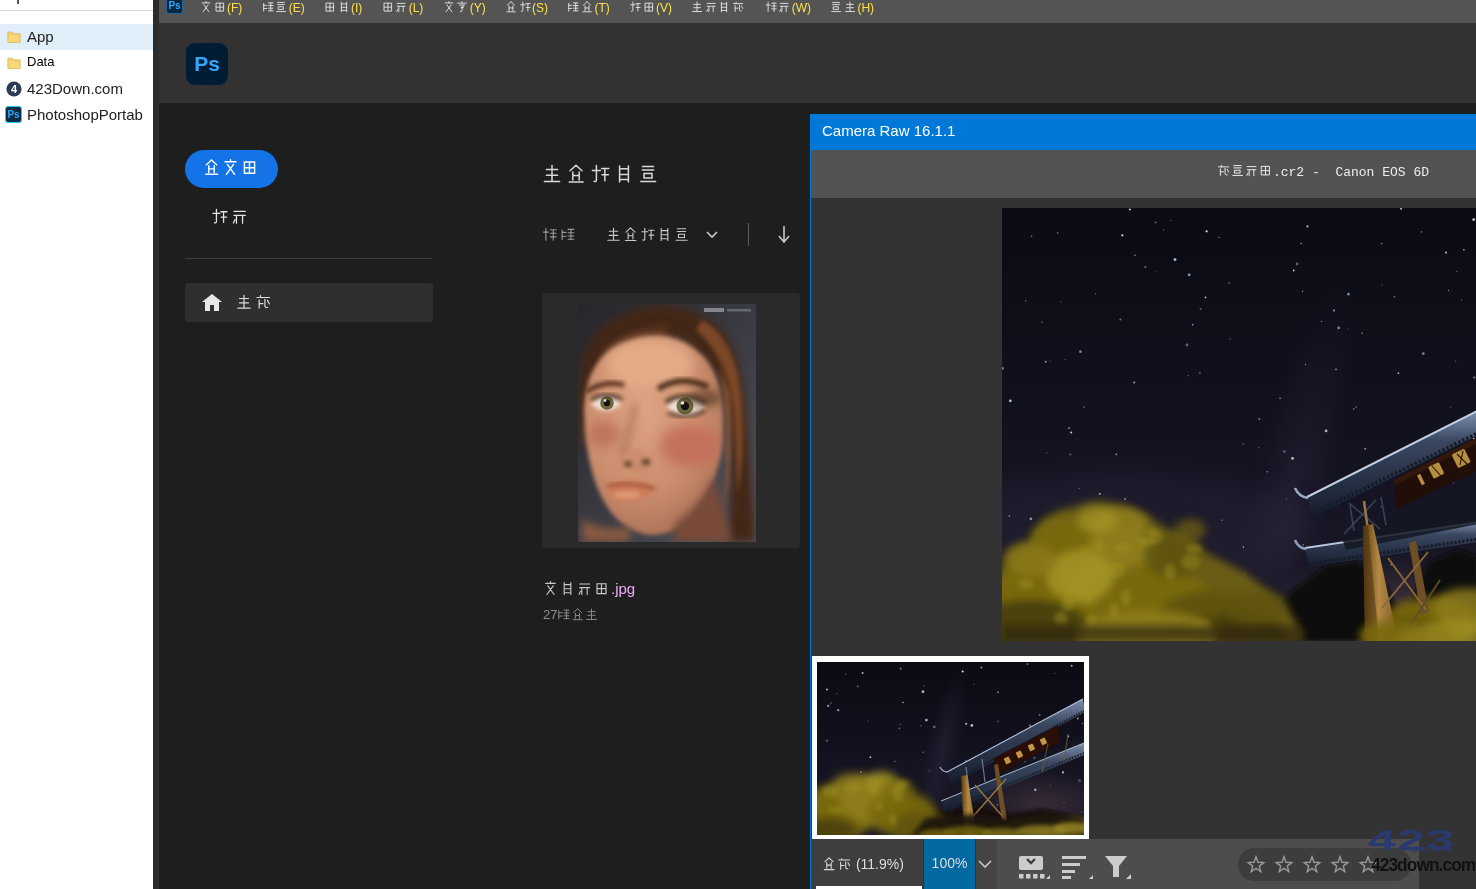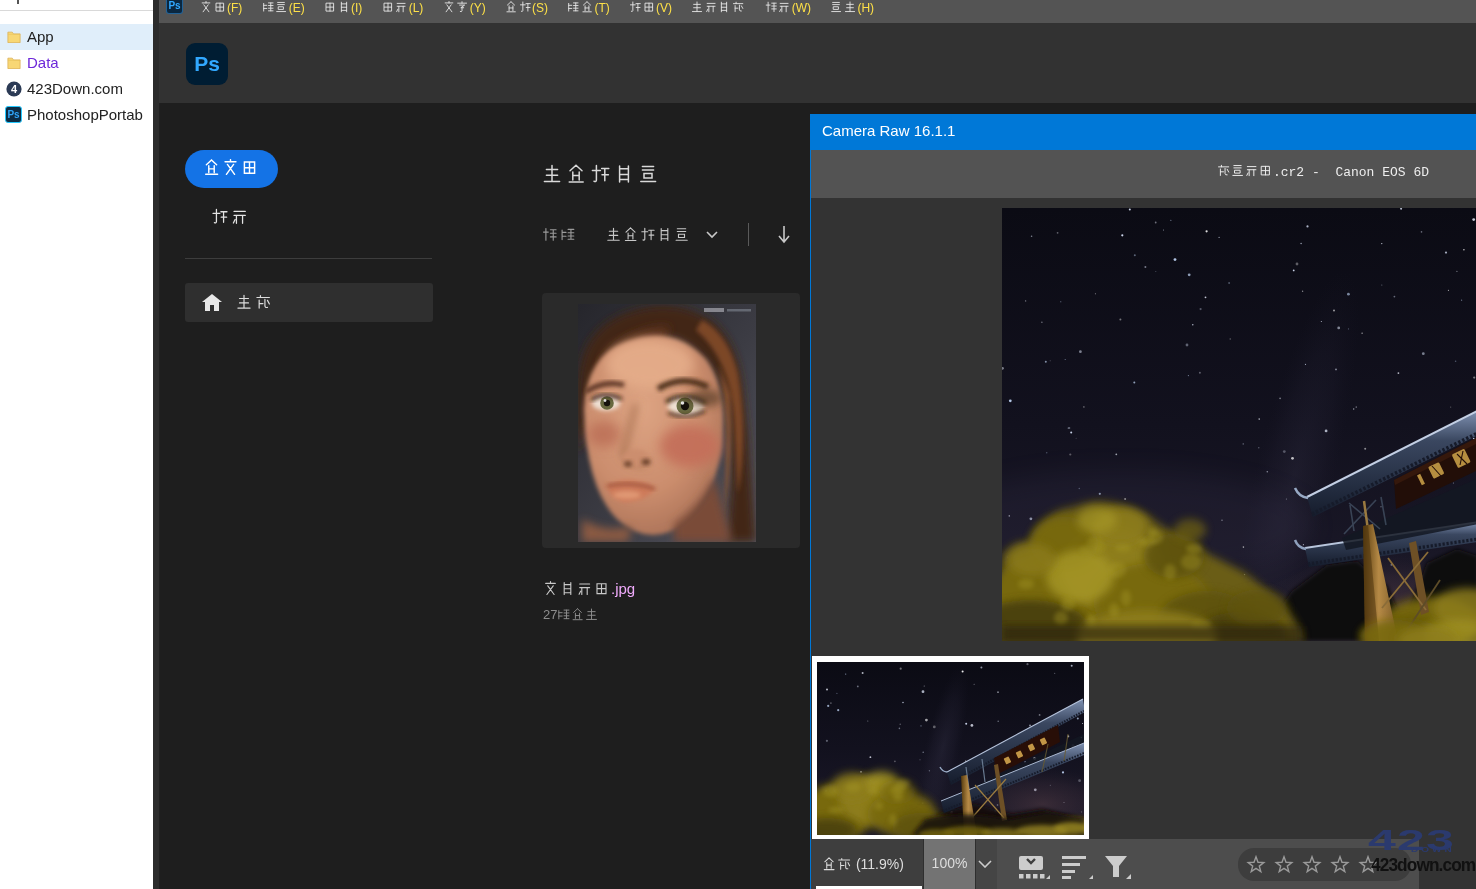--- a/index.html
+++ b/index.html
@@ -11,21 +11,21 @@
 <div class="abs" style="left:0;top:24px;width:153px;height:26px;background:#e0eefa"></div>
 <svg class="abs" style="left:7px;top:30px" width="14" height="13" viewBox="0 0 16 14">
       <path d="M1 2 h5 l1.5 2 H15 v10 H1 Z" fill="#f8d775" stroke="#d8ab4e" stroke-width="0.8"></path>
       <path d="M1 4.5 H15" stroke="#e8c35f" stroke-width="0.8"></path>
     </svg>
 <div class="abs" style="left:27px;top:28px;font-size:15px;color:#222">App</div>
 <svg class="abs" style="left:7px;top:56px" width="14" height="13" viewBox="0 0 16 14">
       <path d="M1 2 h5 l1.5 2 H15 v10 H1 Z" fill="#f8d775" stroke="#d8ab4e" stroke-width="0.8"></path>
       <path d="M1 4.5 H15" stroke="#e8c35f" stroke-width="0.8"></path>
     </svg>
-<div class="abs" style="left:27px;top:54px;font-size:15px;color:#6d28d9">Data</div>
+<div class="abs" style="left:27px;top:54px;font-size:13px;color:#000000">Data</div>
 <svg class="abs" style="left:6px;top:81px" width="16" height="16">
       <circle cx="8" cy="8" r="7.6" fill="#2b3a55"></circle>
       <text x="8" y="12" font-size="11" font-weight="bold" fill="#fff" text-anchor="middle" font-family="Liberation Sans">4</text>
     </svg>
 <div class="abs" style="left:27px;top:80px;font-size:15px;color:#222">423Down.com</div>
 <div class="abs" style="left:5px;top:106px;width:17px;height:17px;background:#0d2c44;border-radius:3px;border:1px solid #26c9ff">
       <div style="font-size:10px;font-weight:bold;color:#2fa3f7;text-align:center;line-height:15px">Ps</div>
     </div>
 <div class="abs" style="left:27px;top:106px;font-size:15px;color:#222">PhotoshopPortab</div>
 </div>
@@ -670,21 +670,21 @@
           <ellipse cx="120" cy="172" rx="18" ry="5" fill="#78690f" opacity="0.75" filter="url(#b2t)"></ellipse>
         </svg></div>
 </div>
 <div class="abs" style="left:0;top:725px;width:608px;height:50px;background:#4d4d4d">
 <div class="abs" style="left:0;top:0;width:112px;height:50px;background:#3e3e3e"></div>
 <div class="abs" style="left:11px;top:16px;"><svg style="width:14px;height:14px;vertical-align:-0.10em;margin-right:1px" viewBox="0 0 100 100">
           <path d="M50 6 L20 34 M50 6 L80 34 M34 40 V80 M66 40 V80 M34 58 H66 M16 90 H86" stroke="#dddddd" stroke-width="7.5" fill="none" stroke-linecap="round"></path>
         </svg><svg style="width:14px;height:14px;vertical-align:-0.10em;margin-right:1px" viewBox="0 0 100 100">
           <path d="M12 22 H90 M34 10 V22 M26 38 V88 M26 60 H50 M62 34 V74 Q62 86 78 84 M78 40 L90 62" stroke="#dddddd" stroke-width="7.5" fill="none" stroke-linecap="round"></path>
         </svg><span style="font-size:14px;color:#ddd">&nbsp;(11.9%)</span></div>
-<div class="abs" style="left:112px;top:0;width:52px;height:50px;background:#737373;border-left:1px solid #2e2e2e">
+<div class="abs" style="left:112px;top:0;width:52px;height:50px;background:#0369a1;border-left:1px solid #2e2e2e">
         <div style="text-align:center;margin-top:16px;font-size:14px;color:#ddd">100%</div>
       </div>
 <div class="abs" style="left:164px;top:0;width:22px;height:50px;background:#454545;border-left:1px solid #2e2e2e"></div>
 <svg class="abs" style="left:167px;top:21px" width="14" height="8">
         <path d="M1 1 L7 7 L13 1" stroke="#ccc" stroke-width="1.6" fill="none"></path>
       </svg>
 <svg class="abs" style="left:207px;top:16px" width="32" height="28" viewBox="0 0 32 28">
 <rect x="1" y="1" width="24" height="14" rx="2" fill="#ccc"></rect>
 <path d="M9 4 L13 8 L17 4" stroke="#3e3e3e" stroke-width="2.4" fill="none"></path>
 <rect x="1" y="19" width="4.5" height="4.5" fill="#ccc"></rect>

